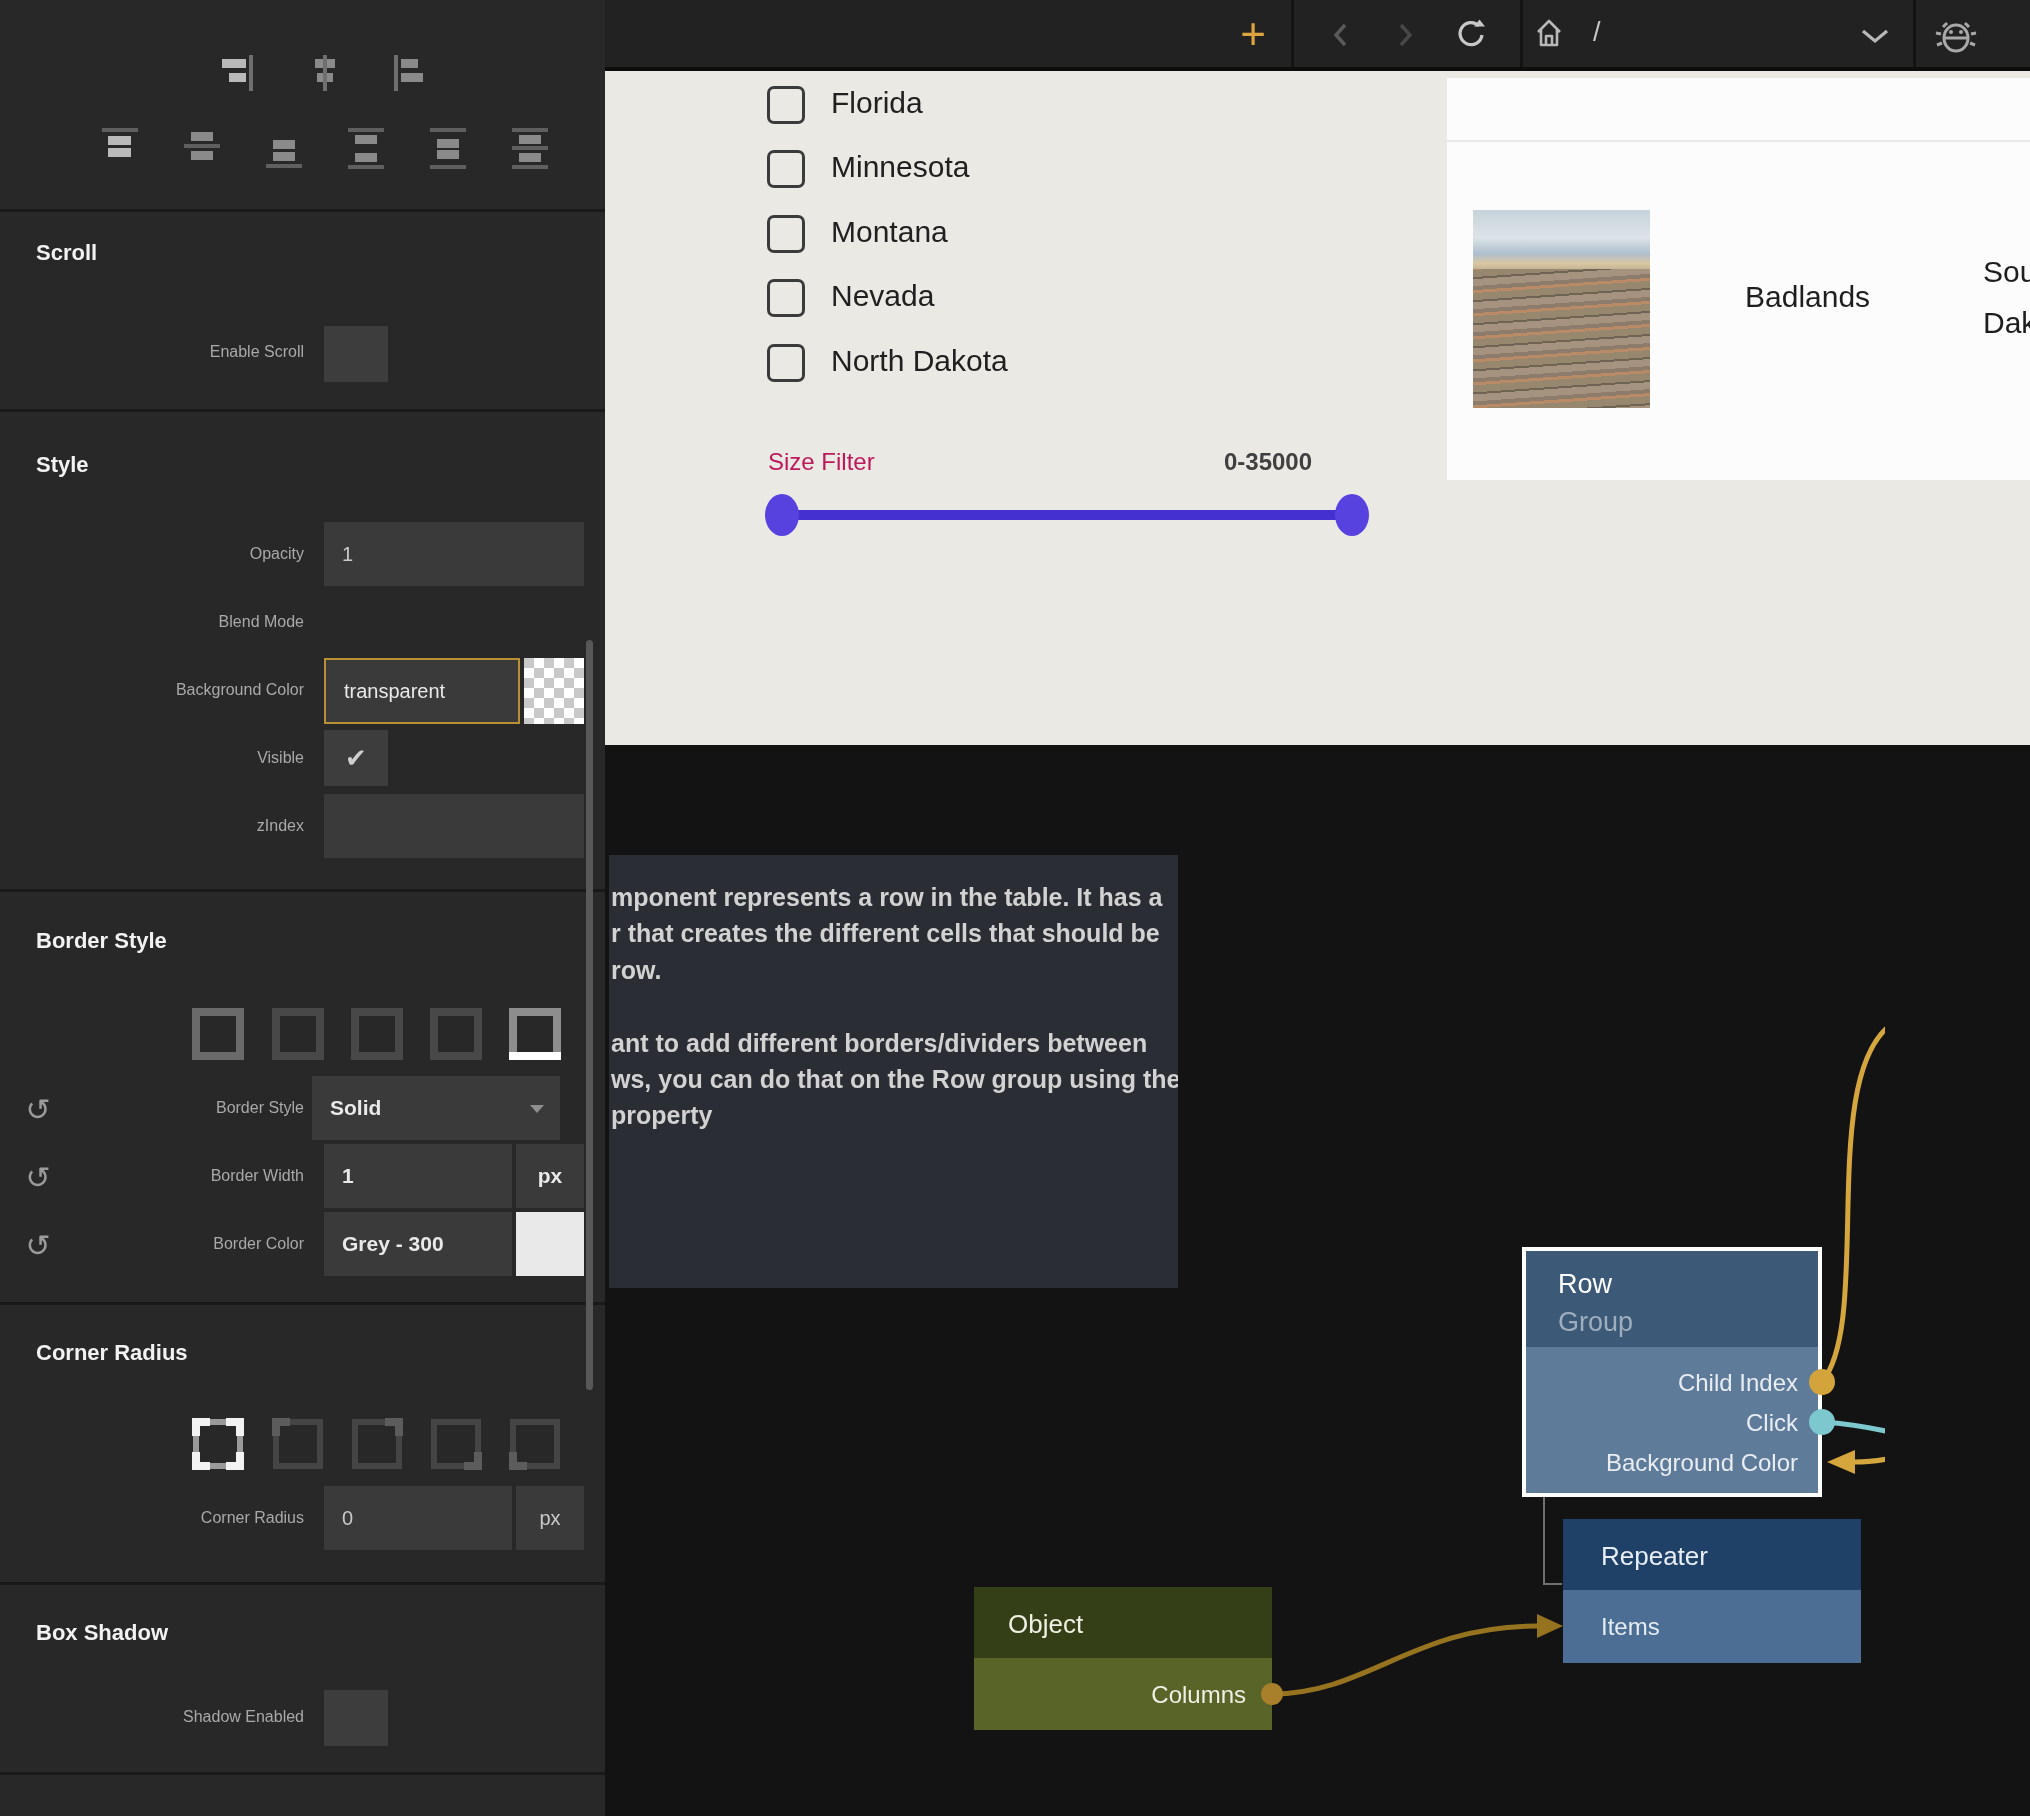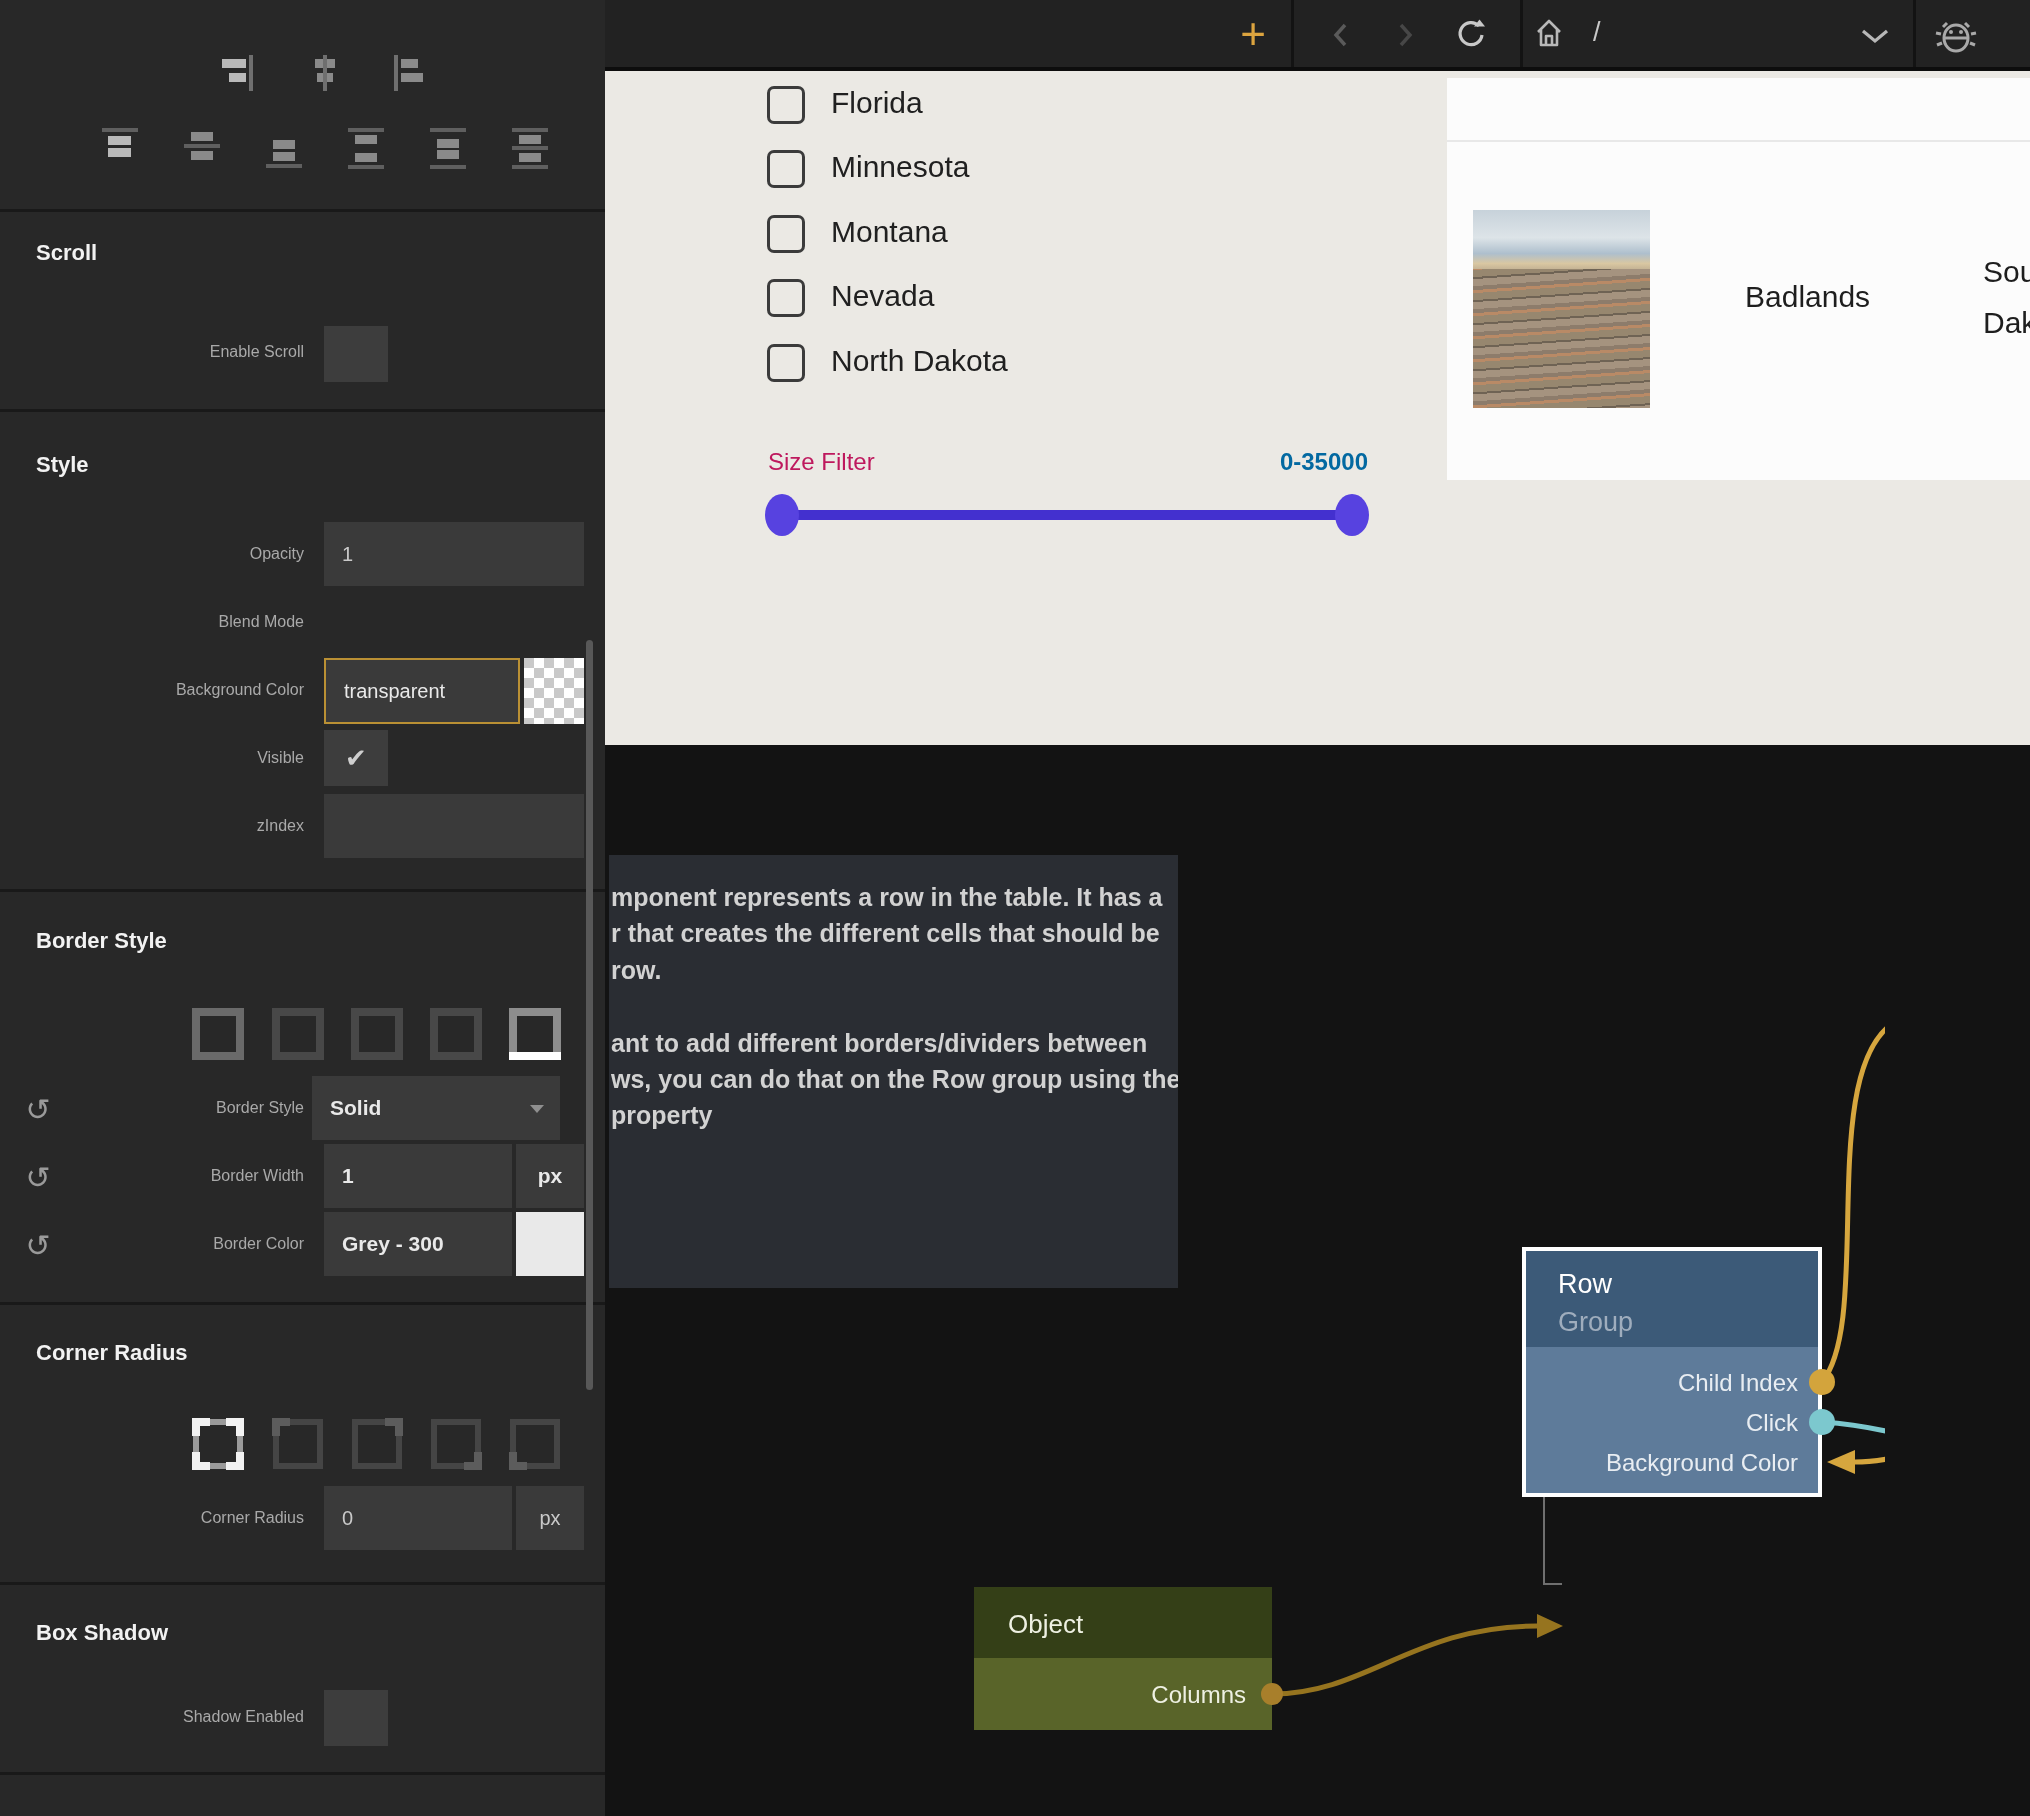--- a/index.html
+++ b/index.html
@@ -268,21 +268,21 @@
   <div class="cb-box" style="top:79px"></div>
   <div class="cb-label" style="top:79px">Minnesota</div>
   <div class="cb-box" style="top:144px"></div>
   <div class="cb-label" style="top:144px">Montana</div>
   <div class="cb-box" style="top:208px"></div>
   <div class="cb-label" style="top:208px">Nevada</div>
   <div class="cb-box" style="top:273px"></div>
   <div class="cb-label" style="top:273px">North Dakota</div>
 
   <div class="abs" style="left:163px;top:377px;font-size:24px;font-weight:normal;color:#be185d">Size Filter</div>
-  <div class="abs" style="left:563px;top:377px;width:200px;text-align:right;font-size:24px;font-weight:bold;color:#0369a1">0-35000</div>
+  <div class="abs" style="left:563px;top:377px;width:200px;text-align:center;font-size:24px;font-weight:bold;color:#404040">0-35000</div>
   <div id="slider-track" style="background:#4330cf"></div>
   <div class="slider-handle" style="left:160px;background:#5742e0"></div>
   <div class="slider-handle" style="left:730px;background:#5742e0"></div>
 
   <div id="card">
     <div id="card-divider"></div>
     <div id="badlands-img"></div>
     <div class="card-text" style="left:298px;top:202px">Badlands</div>
     <div class="card-text" style="left:536px;top:177px">Sou</div>
     <div class="card-text" style="left:536px;top:228px">Dak</div>
@@ -310,20 +310,25 @@
 
   <div class="node" style="left:917px;top:502px;width:300px;height:250px;background:#5e7b9a;border:4px solid #ffffff">
     <div class="node-header" style="height:96px;background:#3c5a78"></div>
     <div class="node-port" style="left:32px;top:18px;font-size:27px;color:#ffffff">Row</div>
     <div class="node-port" style="left:32px;top:56px;font-size:27px;color:#9fadbd">Group</div>
     <div class="node-port" style="right:20px;top:118px;color:#e8edf2">Child Index</div>
     <div class="node-port" style="right:20px;top:158px;color:#e8edf2">Click</div>
     <div class="node-port" style="right:20px;top:198px;color:#e8edf2">Background Color</div>
   </div>
 
+  <div class="node" style="left:958px;top:774px;width:298px;height:144px;background:#4c6e95">
+    <div class="node-header" style="background:#204167"></div>
+    <div class="node-port" style="left:38px;top:22px;font-size:26px;color:#e8eef5">Repeater</div>
+    <div class="node-port" style="left:38px;top:94px;color:#e6ecf3">Items</div>
+  </div>
 
   <div class="node" style="left:369px;top:842px;width:298px;height:143px;background:#596429">
     <div class="node-header" style="background:#343f17"></div>
     <div class="node-port" style="left:34px;top:22px;font-size:26px;color:#eef0e2">Object</div>
     <div class="node-port" style="right:26px;top:94px;color:#eef0e2">Columns</div>
   </div>
 
   <svg id="wires" width="1425" height="1071" viewBox="0 0 1425 1071">
     <path d="M 939 752 L 939 839 L 957 839" fill="none" stroke="#6f6f6f" stroke-width="2"></path>
     <path d="M 667 949 C 762 949, 808 881, 932 881" fill="none" stroke="#96741f" stroke-width="5"></path>

